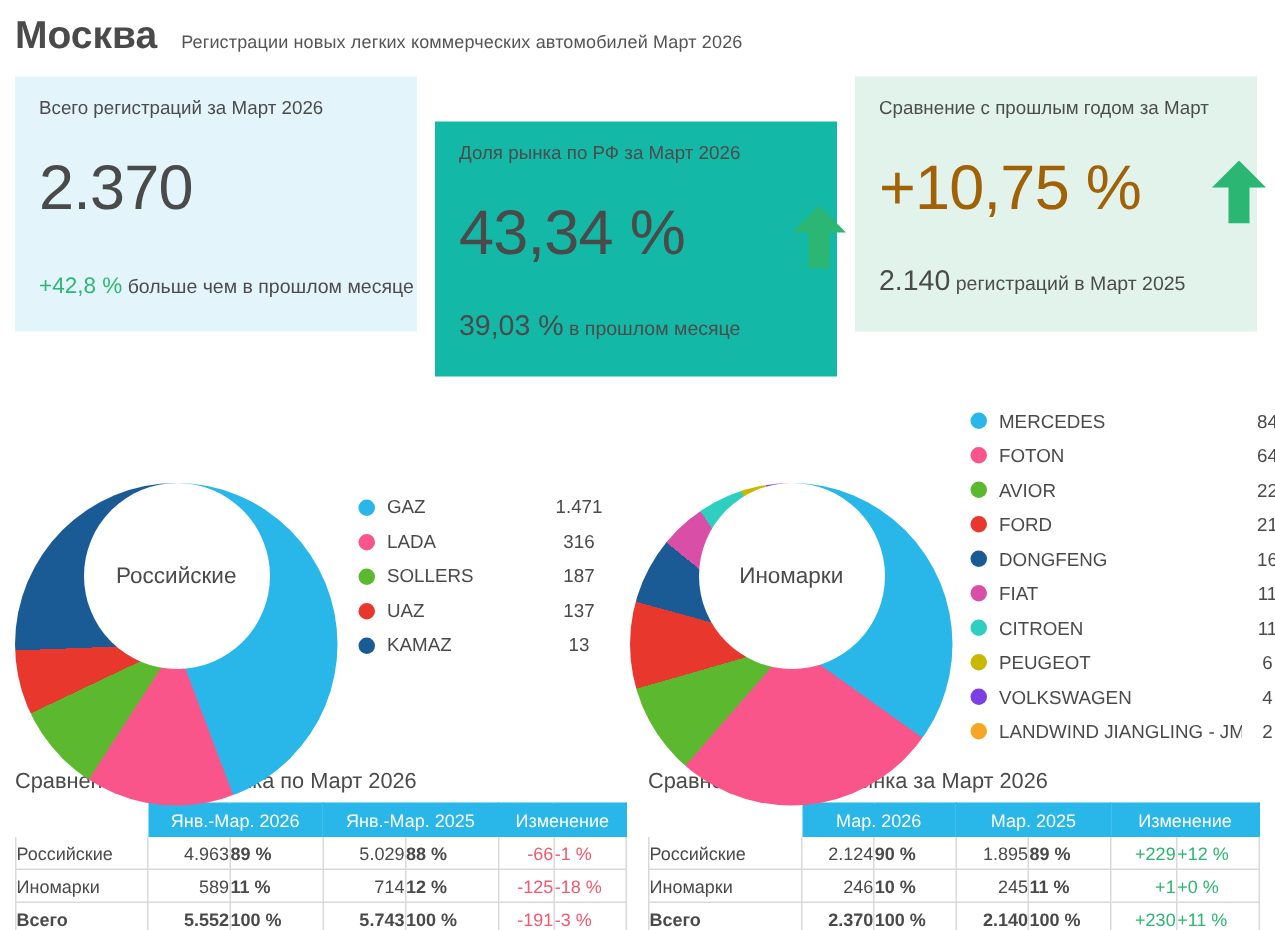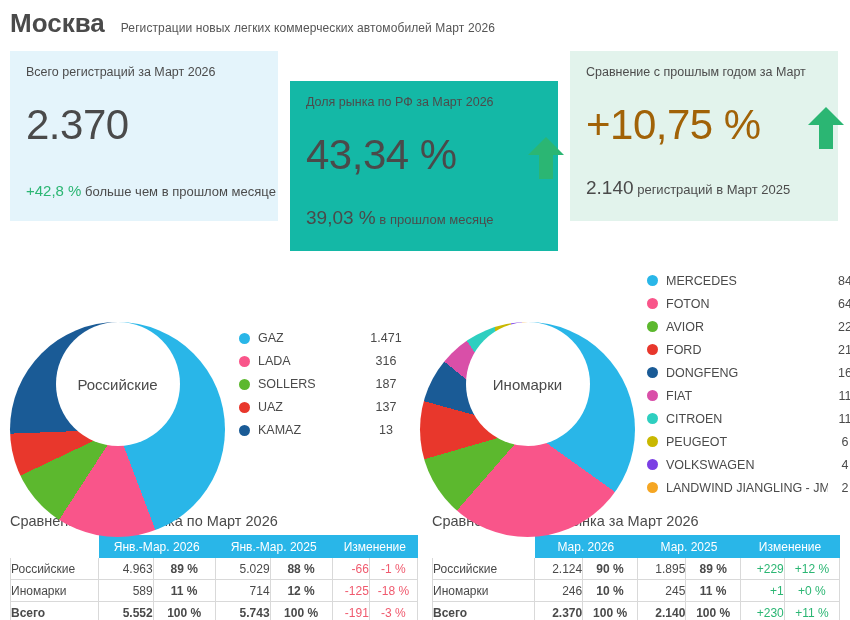--- a/index.html
+++ b/index.html
@@ -124,21 +124,21 @@
     height: 22px;
   }
   thead th {
     background: #29b6e8; color: #fff; font-weight: normal;
     text-align: center; border-color: #29b6e8;
   }
   thead th.blank { background: #fff; border-color: #fff; }
   tbody td { background: #fff; }
   td.lbl { text-align: left; }
   td.num { text-align: right; }
-  td.pct { text-align: center; }
+  td.pct { text-align: left; }
   .bold { font-weight: bold; }
   .red { color: #f05a6e; }
   .green { color: #2bb673; }
 </style>
 </head>
 <body>
 
 <div class="header">
   <div class="city">Москва</div>
   <div class="subtitle">Регистрации новых легких  коммерческих  автомобилей Март 2026</div>

